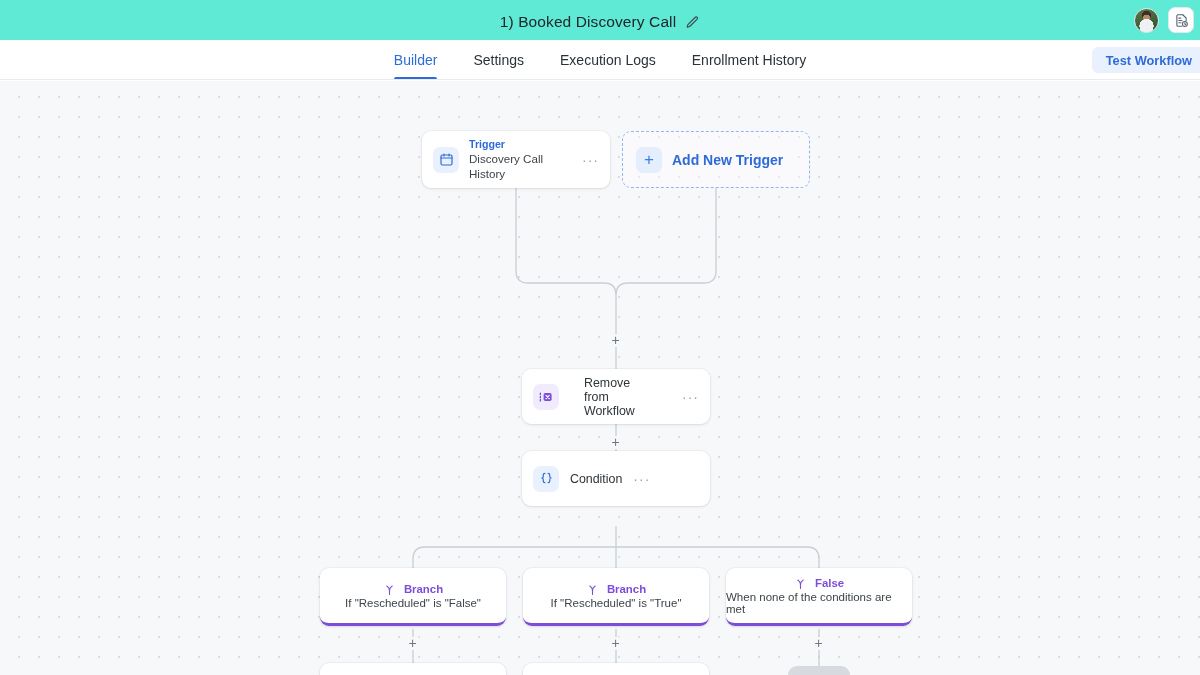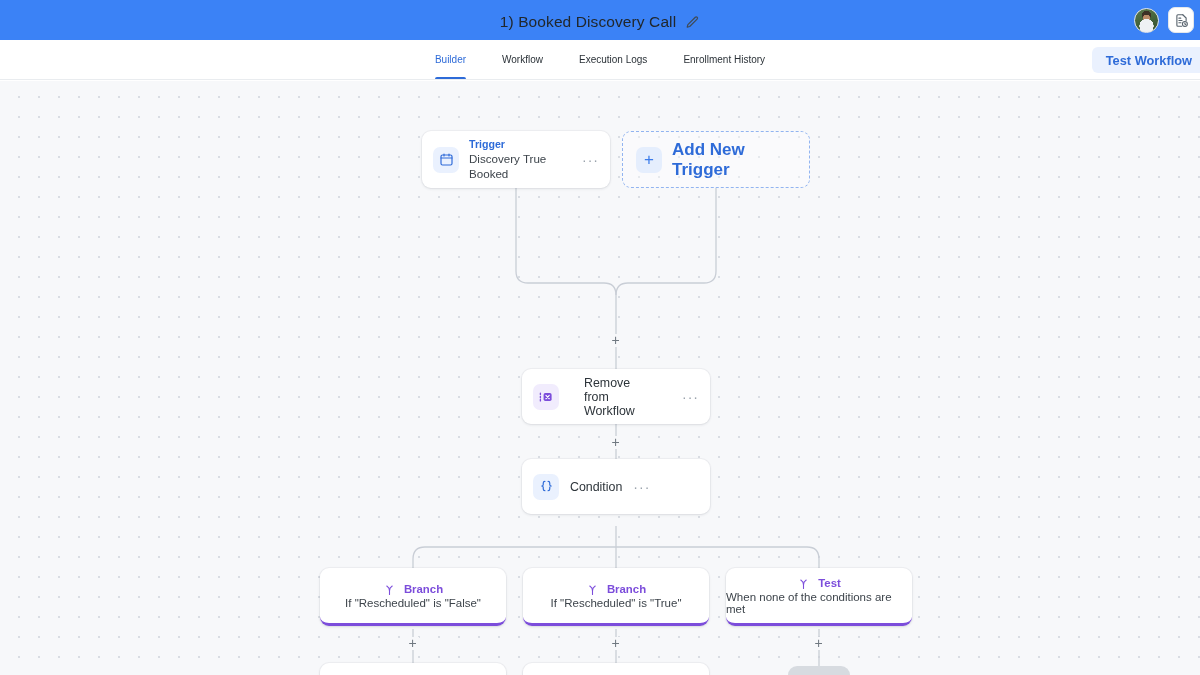--- a/index.html
+++ b/index.html
@@ -8,21 +8,21 @@
     overflow: hidden;
     font-family: "Liberation Sans", sans-serif;
     background: #ffffff;
     -webkit-font-smoothing: antialiased;
   }
 
   
   .topbar {
     position: absolute; left: 0; top: 0;
     width: 1200px; height: 45px;
-    background: #3b82f6;
+    background: #5eead4;
     border-bottom: 1px solid #eceef1;
     display: flex; align-items: center; justify-content: center;
   }
   .title-wrap { display: flex; align-items: center; gap: 9px; }
   .wf-title { font-size: 15.5px; color: #21272c; letter-spacing: .1px; }
   .edit-icon { width: 15px; height: 15px; display: block; color: #3f4a55; }
 
   .topbar-right {
     position: absolute; right: 6px; top: 0; height: 40px;
     display: flex; align-items: center; gap: 9px;
@@ -50,21 +50,21 @@
     position: absolute; left: 0; top: 40px;
     width: 1200px; height: 40px;
     background: #ffffff;
     border-bottom: 1px solid #e9ecef;
     display: flex; align-items: flex-end; justify-content: center;
   }
   .tabs { display: flex; gap: 36px; height: 100%; align-items: center; }
   .tab {
     position: relative; height: 100%;
     display: flex; align-items: center;
-    font-size: 10px; color: #2b3238; white-space: nowrap;
+    font-size: 14px; color: #2b3238; white-space: nowrap;
   }
   .tab.active { color: #2e6bd8; font-weight: 500; }
   .tab.active::after {
     content: ""; position: absolute; left: 0; right: 0; bottom: 0;
     height: 2.5px; background: #2e6bd8; border-radius: 2px 2px 0 0;
   }
   .test-btn {
     position: absolute; right: -6px; top: 7px;
     height: 26px; padding: 0 14px;
     background: #eaf1fe; color: #2e6bd8;
@@ -117,24 +117,24 @@
     border: 1.5px dashed #92b4f0; border-radius: 9px;
     background: rgba(255,255,255,0.35);
     display: flex; align-items: center; gap: 10px; padding: 0 13px;
   }
   .add-trigger .plus-tile {
     width: 26px; height: 26px; border-radius: 7px;
     background: #e5eefd; color: #3b7bea;
     display: flex; align-items: center; justify-content: center;
     font-size: 17px; line-height: 1; font-weight: 400; flex: none;
   }
-  .add-trigger .at-label { font-size: 17px; font-weight: 700; color: #2e6bd8; }
+  .add-trigger .at-label { font-size: 14px; font-weight: 700; color: #2e6bd8; }
 
   #remove-node { left: 522px; top: 288px; width: 188px; height: 55px; padding: 0 11px; gap: 25px; }
-  #condition-node { left: 522px; top: 378px; width: 188px; height: 55px; padding: 0 11px; gap: 11px; }
+  #condition-node { left: 522px; top: 370px; width: 188px; height: 55px; padding: 0 11px; gap: 11px; }
 
   
   .branch {
     position: absolute; top: 487px; width: 186px; height: 58px;
     background: #fff; border-radius: 9px;
     border-bottom: 3px solid #7c4ddb;
     box-shadow: 0 1px 3px rgba(22,30,45,.10), 0 0 0 1px rgba(22,30,45,.035);
     display: flex; flex-direction: column; align-items: center; justify-content: center;
     gap: 1px;
   }
@@ -190,21 +190,21 @@
         <circle cx="17.4" cy="17.4" r="3.9"></circle>
         <path d="M17.4 15.6v1.9l1.3.9"></path>
       </svg>
     </div>
   </div>
 </div>
 
 <div class="tabbar">
   <div class="tabs">
     <div class="tab active">Builder</div>
-    <div class="tab">Workflow</div>
+    <div class="tab">Settings</div>
     <div class="tab">Execution Logs</div>
     <div class="tab">Enrollment History</div>
   </div>
   <button class="test-btn">Test Workflow</button>
 </div>
 
 <div class="canvas">
 
   <svg class="conn" width="1200" height="594">
     <g fill="none" stroke="#c9ced6" stroke-width="1.3">
@@ -232,21 +232,21 @@
 
   <div class="node" id="trigger-node">
     <div class="node-icon blue">
       <svg width="15" height="15" viewBox="0 0 24 24" fill="none" stroke="currentColor" stroke-width="1.9" stroke-linecap="round" stroke-linejoin="round">
         <rect x="3.2" y="4.8" width="17.6" height="16" rx="2.4"></rect>
         <path d="M3.2 9.6h17.6M8 3.2v3.2M16 3.2v3.2"></path>
       </svg>
     </div>
     <div class="node-text">
       <div class="node-kicker">Trigger</div>
-      <div class="node-sub">Discovery True Booked</div>
+      <div class="node-sub">Discovery Call History</div>
     </div>
     <div class="dots">···</div>
   </div>
 
   <div class="add-trigger">
     <div class="plus-tile">+</div>
     <span class="at-label">Add New Trigger</span>
   </div>
 
   <div class="node" id="remove-node">
@@ -302,21 +302,21 @@
 
   <div class="branch" id="branch-3">
     <div class="branch-head">
       <span>
         <svg width="13" height="13" viewBox="0 0 24 24" fill="none" stroke="#7c4ddb" stroke-width="2" stroke-linecap="round" stroke-linejoin="round">
           <path d="M12 21v-7"></path>
           <path d="M12 14c0-4.5-2-6.5-5-8.5"></path>
           <path d="M12 14c0-4.5 2-6.5 5-8.5"></path>
         </svg>
       </span>
-      <span class="branch-title">Test</span>
+      <span class="branch-title">False</span>
     </div>
     <div class="branch-desc">When none of the conditions are met</div>
   </div>
 
   <div class="partial-card" id="partial-1"></div>
   <div class="partial-card" id="partial-2"></div>
   <div class="partial-pill"></div>
 
 </div>
 

